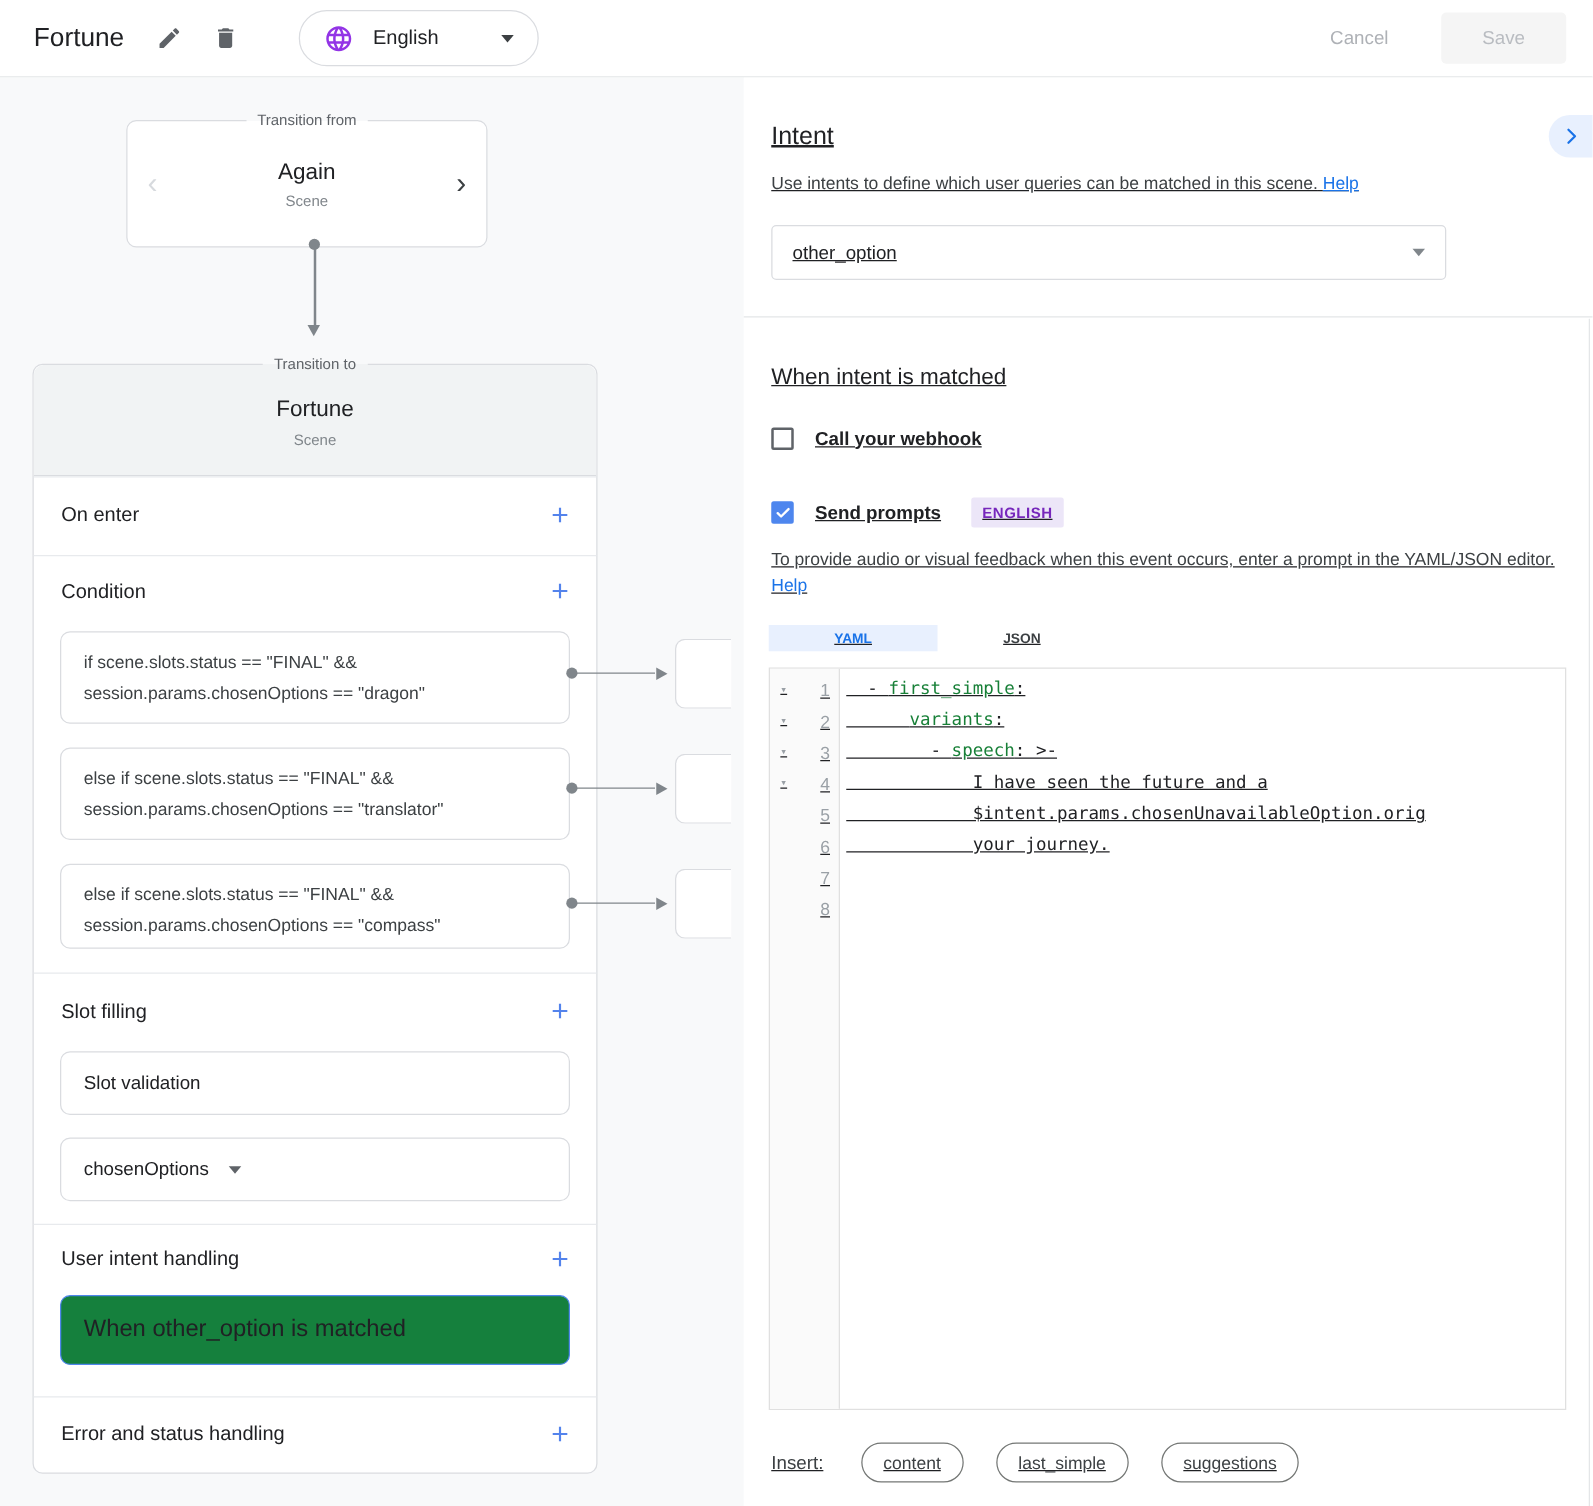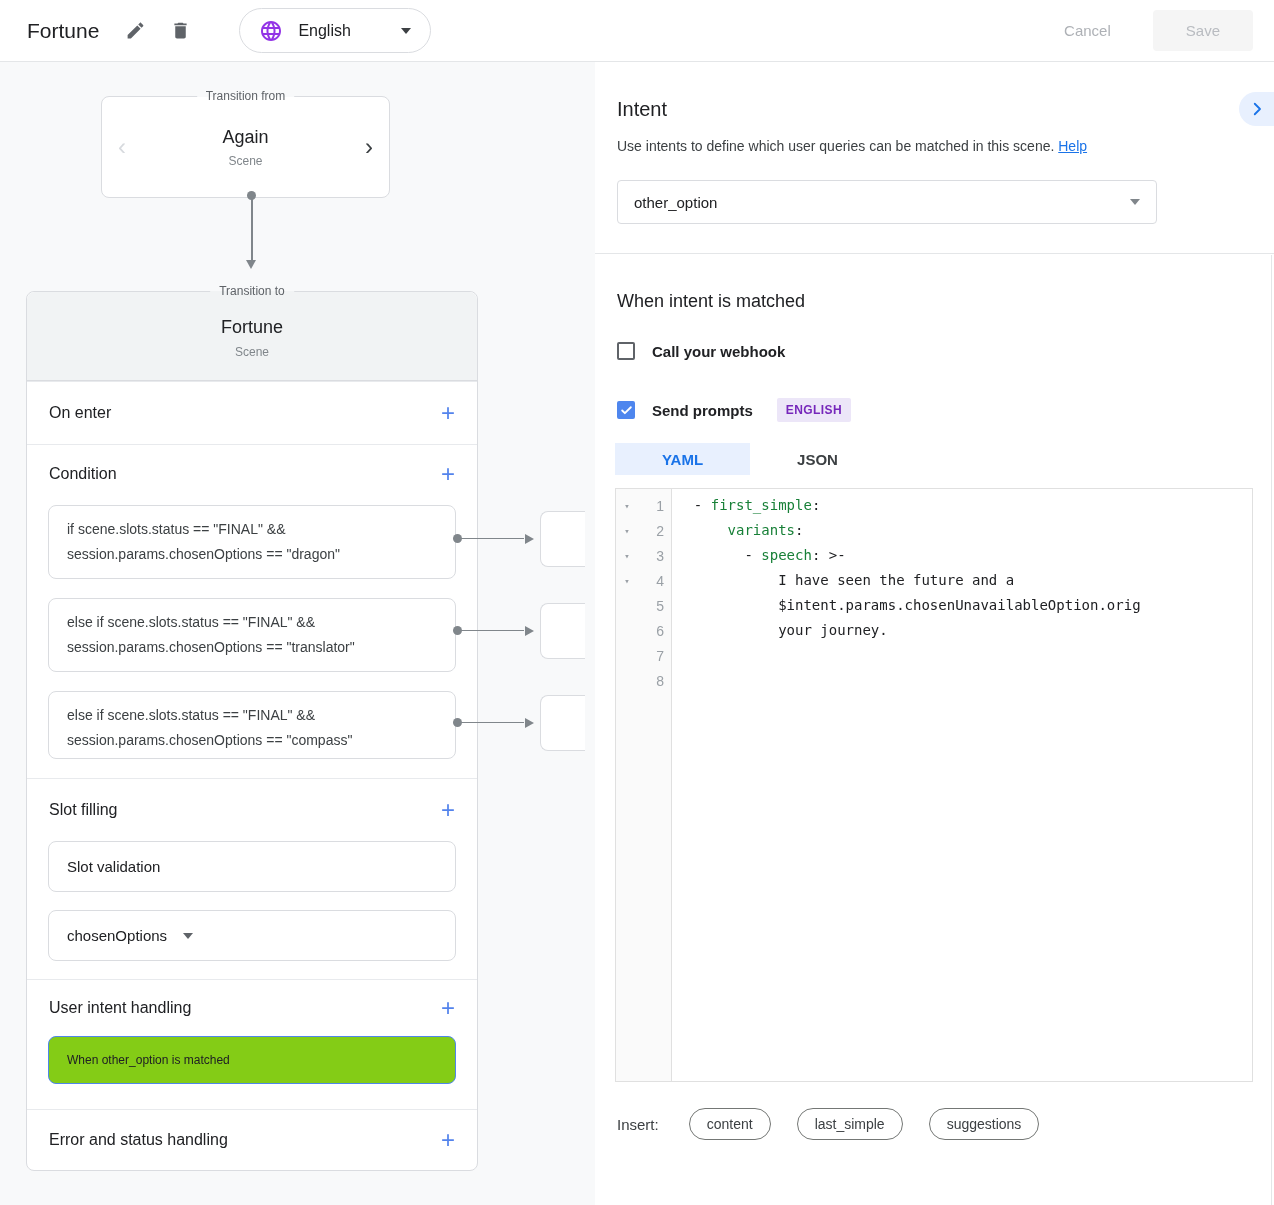--- a/index.html
+++ b/index.html
@@ -65,36 +65,36 @@
     padding:0 22px; height:62px; font-size:16px; color:#202124;text-align:right; }
   .cond-head { height:58px; }
   .plus { color:#5383ec; font-size:24px; font-weight:400; line-height:20px; cursor:pointer; }
 
   .cond-box { margin:2px 21px 19px; border:1px solid #dadce0; border-radius:8px;
     padding:11px 18px; font-size:14px; color:#3c4043; line-height:25px; background:#fff; }
   .cond-pad { padding-bottom:5px; }
   .slot-box { margin:0 21px 18px; border:1px solid #dadce0; border-radius:8px;
     padding:16px 18px; font-size:15px; color:#202124; background:#fff; display:flex; align-items:center; gap:16px; }
   .slot-box .caret { border-top-color:#5f6368; }
-  .sel-box { margin:0 21px 25px; border:1.5px solid #4f86ec; background:#84cc16;
-    border-radius:8px; padding:16px 18px; font-size:12px; color:#202124; }
+  .sel-box { margin:0 21px 25px; border:1.5px solid #4f86ec; background:#15803d;
+    border-radius:8px; padding:16px 18px; font-size:19px; color:#202124; }
 
   .connector { position:absolute; left:453px; width:81px; height:11px; }
   .connector .dot { position:absolute; left:0; top:1px; width:9px; height:9px; border-radius:50%; background:#80868b; }
   .connector .line { position:absolute; left:8px; top:4.7px; width:63px; height:1.6px; background:#80868b; }
   .connector .head { position:absolute; right:0; top:0.5px; width:0; height:0;
     border-top:5px solid transparent; border-bottom:5px solid transparent; border-left:9px solid #80868b; }
   .c1 { top:471px; } .c2 { top:563px; } .c3 { top:655px; }
 
   .target-box { position:absolute; left:540px; width:45px; height:56px; background:#fff;
     border:1px solid #dadce0; border-right:none; border-radius:8px 0 0 8px; }
   .t1 { top:449px; } .t2 { top:541px; } .t3 { top:633px; }
 
   
-  .right-panel { position:absolute; top:62px; left:595px; width:679px; height:1143px; background:#fff; }
+  .right-panel { position:absolute; top:62px; left:595px; width:679px; height:1143px; background:#fff;text-decoration:underline; }
   .right-edge-line { position:absolute; right:2px; top:193px; bottom:0; width:1px; background:#e4e6e8; }
 
   .intent-h { margin:36px 22px 0; font-size:20px; color:#202124; }
   .panel-chevron { position:absolute; top:30px; right:0; width:35px; height:34px;
     background:#e8f0fe; border-radius:17px 0 0 17px; display:flex; align-items:center;
     justify-content:center; cursor:pointer; }
   .intent-desc { margin:17px 22px 0; font-size:14px; color:#3c4043; }
   a.hlink { color:#1a73e8; text-decoration:underline; cursor:pointer; }
   a.hlink2 { color:#1a73e8; text-decoration:none; cursor:pointer; }
 
@@ -110,22 +110,22 @@
   .cb { width:18px; height:18px; border:2px solid #5f6368; border-radius:2px; background:#fff;
     display:flex; align-items:center; justify-content:center; cursor:pointer; flex:none; }
   .cb.checked { background:#4e86ee; border-color:#4e86ee; }
   .cb-label { font-size:15px; font-weight:bold; color:#202124; }
   .badge { margin-left:7px; background:#ece6f8; color:#7627bb; font-size:12px; font-weight:bold;
     letter-spacing:.4px; padding:5px 9px; border-radius:2px; }
 
   .hint { margin:15px 22px 0; width:630px; font-size:14px; color:#3c4043; line-height:21px; }
 
   .tabs { margin:21px 0 0 20px; display:flex; }
-  .tab { width:135px; height:32px; display:flex; align-items:center; justify-content:center;
-    font-size:15px; font-weight:bold; color:#3c4043; cursor:pointer; }
+  .tab { width:135px; height:21px; display:flex; align-items:center; justify-content:center;
+    font-size:11px; font-weight:bold; color:#3c4043; cursor:pointer; }
   .tab.active { background:#e8f0fe; color:#1a73e8; }
 
   .editor { margin:13px 0 0 20px; width:638px; height:594px; border:1px solid #e0e0e0;
     display:flex; font-family:"DejaVu Sans Mono", monospace; font-size:14px; }
   .gutter { width:56px; background:#fafafa; border-right:1px solid #e0e0e0; padding-top:4px; }
   .g-row { height:25px; display:flex; align-items:center; }
   .fold { width:22px; text-align:center; color:#9aa0a6; font-size:9px; }
   .lnum { flex:1; text-align:right; padding-right:7px; color:#9aa0a6;
     font-size:14px; font-family:"Liberation Sans", sans-serif; }
   .code { flex:1; overflow:hidden; padding-top:4px; cursor:text; }
@@ -310,20 +310,24 @@
       <span style="display:flex;">
         <svg width="13" height="13" viewBox="0 0 24 24" fill="none" stroke="#ffffff" stroke-width="3.4" stroke-linecap="round" stroke-linejoin="round">
             <polyline points="20 6 9 17 4 12"></polyline>
           </svg>
       </span>
     </span>
     <span class="cb-label">Send prompts</span>
     <span class="badge">ENGLISH</span>
   </div>
 
+  <div class="hint">
+    <span>To provide audio or visual feedback when this event occurs, enter a prompt in the YAML/JSON editor.</span>
+    <a class="hlink2">Help</a>
+  </div>
 
   <div class="tabs">
     <div class="tab active">YAML</div>
     <div class="tab">JSON</div>
   </div>
 
   <div class="editor">
     <div class="gutter">
       <div class="g-row">
           <span class="fold">▾</span>

